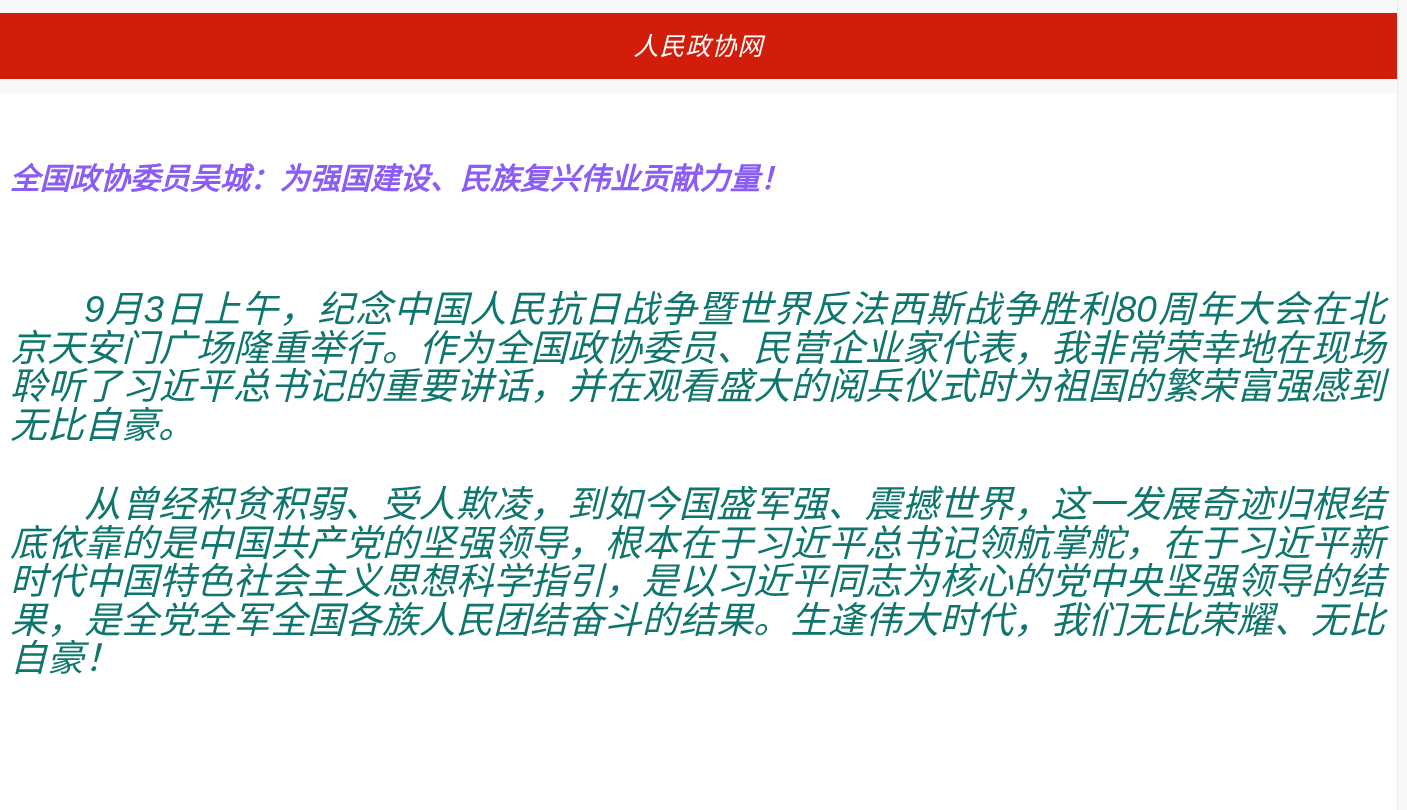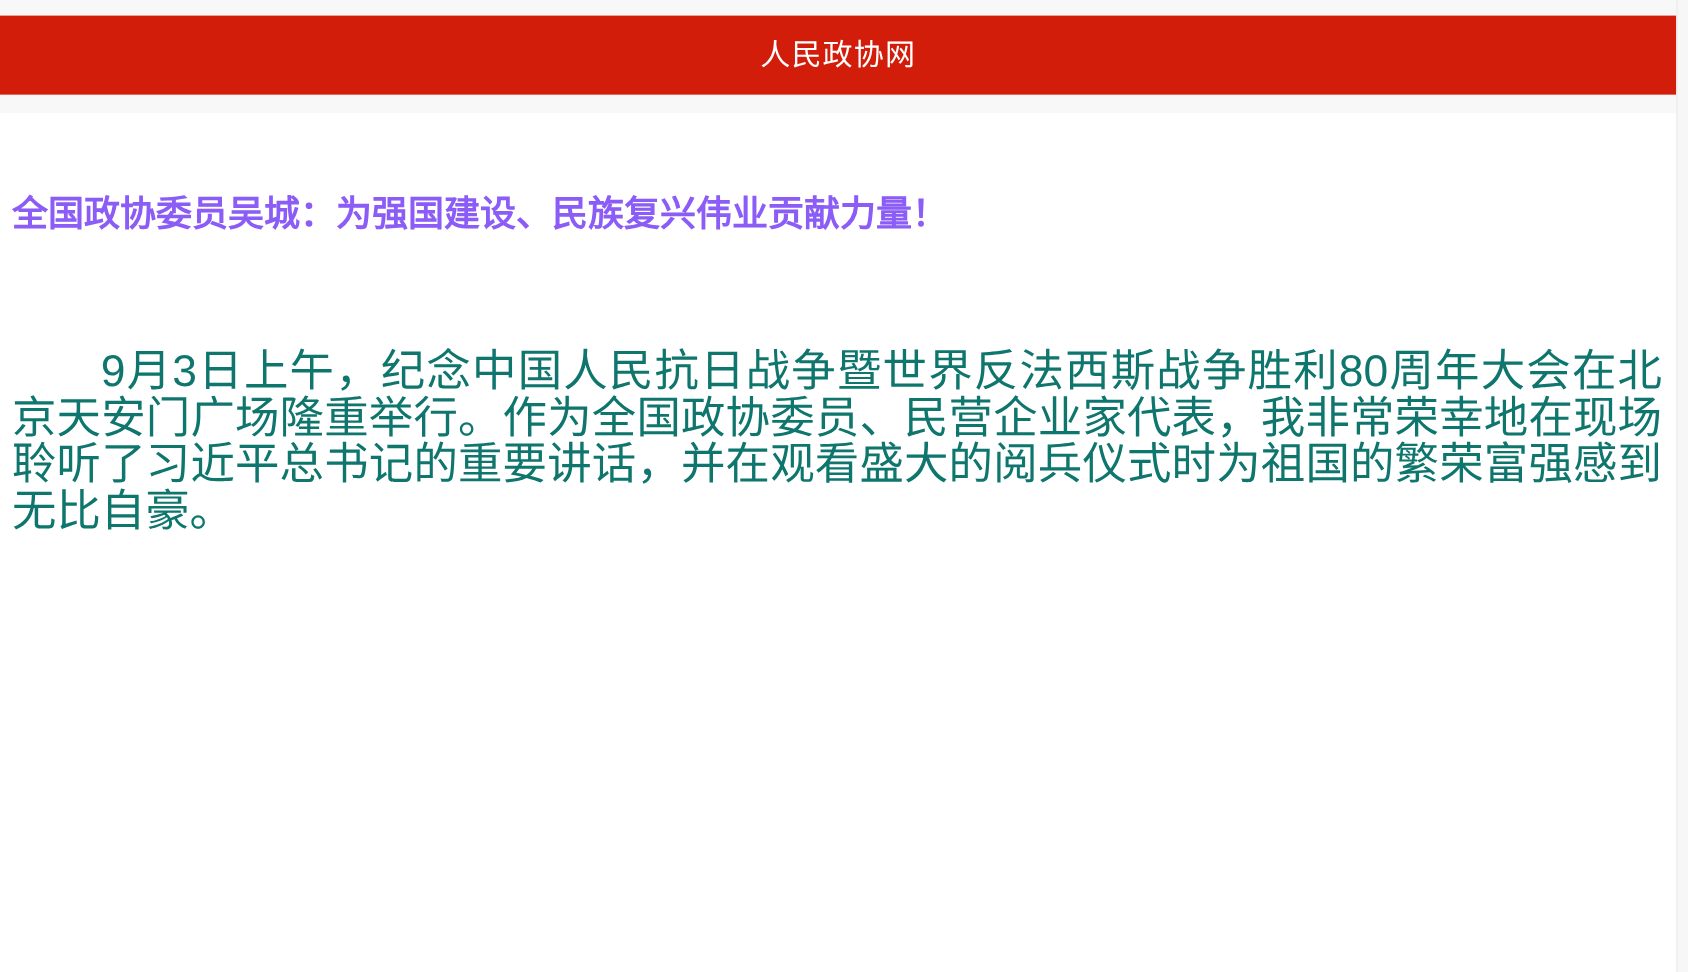--- a/index.html
+++ b/index.html
@@ -1,15 +1,15 @@
 <!DOCTYPE html>
 <html lang="zh-CN"><head>
 <meta charset="utf-8">
 <style>
-  * { margin: 0; padding: 0; box-sizing: border-box; }
+  * { margin: 0; padding: 0; box-sizing: border-box; font-style: italic; }
   html, body { width: 1407px; height: 810px; overflow: hidden; }
   body {
     font-family: "Liberation Sans", "DejaVu Sans", sans-serif;
     background: #ffffff;
     position: relative;
   }
   .top-strip {
     height: 13px;
     background: #f8f8f8;
     width: 100%;
@@ -76,16 +76,17 @@
   <span class="site-banner-title">人民政协网</span>
 </div>
 
 <div class="sub-strip"></div>
 
 <div class="content">
   <h1 class="headline">全国政协委员吴城：为强国建设、民族复兴伟业贡献力量！</h1>
 
   <div class="article">
     <p>9月3日上午，纪念中国人民抗日战争暨世界反法西斯战争胜利80周年大会在北京天安门广场隆重举行。作为全国政协委员、民营企业家代表，我非常荣幸地在现场聆听了习近平总书记的重要讲话，并在观看盛大的阅兵仪式时为祖国的繁荣富强感到无比自豪。</p>
+    <p>从曾经积贫积弱、受人欺凌，到如今国盛军强、震撼世界，这一发展奇迹归根结底依靠的是中国共产党的坚强领导，根本在于习近平总书记领航掌舵，在于习近平新时代中国特色社会主义思想科学指引，是以习近平同志为核心的党中央坚强领导的结果，是全党全军全国各族人民团结奋斗的结果。生逢伟大时代，我们无比荣耀、无比自豪！</p>
   </div>
 </div>
 
 <div class="scroll-track"></div>
 
 </body></html>

